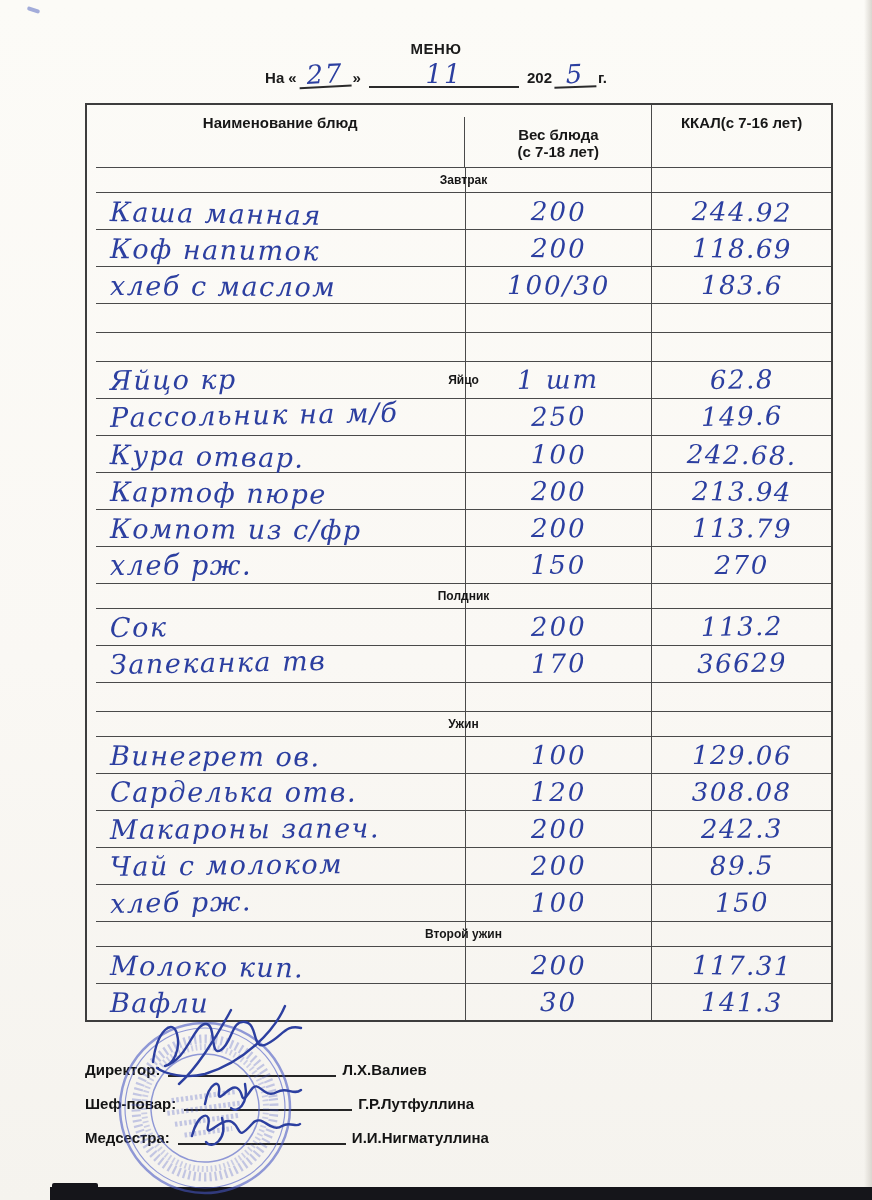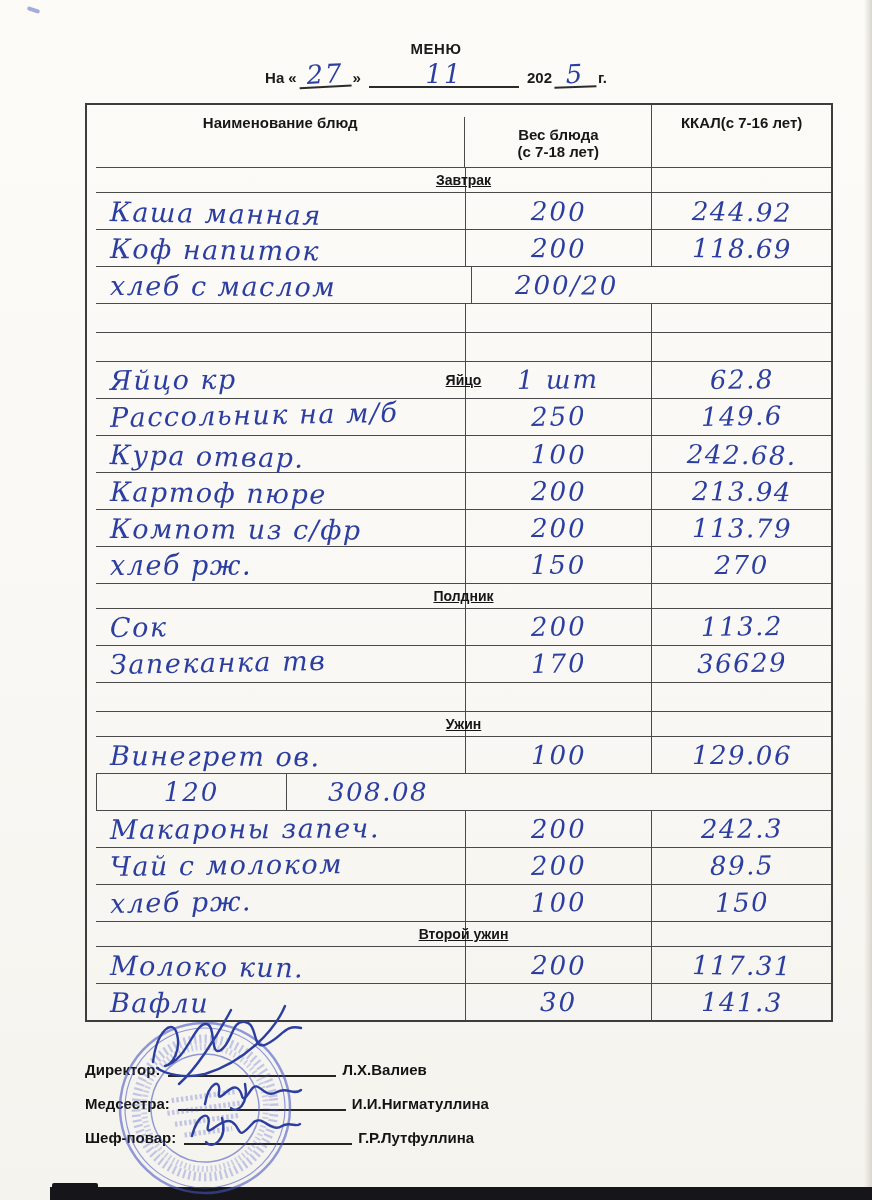--- a/index.html
+++ b/index.html
@@ -67,21 +67,21 @@
   .trow.header .cell.weight { flex-direction:column; padding-bottom:7px; align-items:center;margin-top:12px; }
   .trow.header .cell.kcal { justify-content:center; }
 
   .trow.section { height:25px; }
   .trow.item { height:37px; }
   .trow.empty { height:29px; }
   .trow.section_item { height:37px; }
 
   .section-label {
     position:absolute; inset:0; display:flex; align-items:center; justify-content:center;
-    font-weight:bold; font-size:14px; color:#161616; pointer-events:none; z-index:2;text-decoration:underline;
+    font-weight:bold; font-size:12px; color:#161616; pointer-events:none; z-index:2;
   }
 
   .hwline {
     display:inline-block; transform:rotate(var(--tilt,0deg)); transform-origin:left center;
     white-space:nowrap; z-index:3; position:relative;
   }
   .cell.name .hwline   { font-size:27px; letter-spacing:1.5px; }
   .cell.weight .hwline { font-size:26px; letter-spacing:2px; }
   .cell.kcal .hwline   { font-size:26px; letter-spacing:1.5px; }
 
@@ -162,21 +162,24 @@
         </div>
         <div class="cell kcal">
           <span class="hw hwline" style="--tilt: 0.7deg;">118.69</span>
         </div>
       </div>
       <div class="trow item">
         <div class="cell name">
           <span class="hw hwline" style="--tilt: 0.35deg;">хлеб с маслом</span>
         </div>
         <div class="cell weight">
-          <span class="hw hwline" style="--tilt: 0.35deg;">200/20</span>
+          <span class="hw hwline" style="--tilt: 0.35deg;">100/30</span>
+        </div>
+        <div class="cell kcal">
+          <span class="hw hwline" style="--tilt: 0.35deg;">183.6</span>
         </div>
       </div>
       <div class="trow empty">
         <div class="cell name"></div>
         <div class="cell weight"></div>
         <div class="cell kcal"></div>
       </div>
       <div class="trow empty">
         <div class="cell name"></div>
         <div class="cell weight"></div>
@@ -293,20 +296,23 @@
           <span class="hw hwline" style="--tilt: 0.35deg;">Винегрет ов.</span>
         </div>
         <div class="cell weight">
           <span class="hw hwline" style="--tilt: 0.35deg;">100</span>
         </div>
         <div class="cell kcal">
           <span class="hw hwline" style="--tilt: 0.35deg;">129.06</span>
         </div>
       </div>
       <div class="trow item">
+        <div class="cell name">
+          <span class="hw hwline" style="--tilt: 0deg;">Сарделька отв.</span>
+        </div>
         <div class="cell weight">
           <span class="hw hwline" style="--tilt: 0deg;">120</span>
         </div>
         <div class="cell kcal">
           <span class="hw hwline" style="--tilt: 0deg;">308.08</span>
         </div>
       </div>
       <div class="trow item">
         <div class="cell name">
           <span class="hw hwline" style="--tilt: -0.35deg;">Макароны запеч.</span>
@@ -395,25 +401,25 @@
     <path d="M44,18 C50,40 34,50 28,42"></path>
   </svg>
 
   <div class="footer">
     <div class="sigrow">
       <span class="role">Директор:</span>
       <span class="sigline"></span>
       <span class="pname">Л.Х.Валиев</span>
     </div>
     <div class="sigrow">
+      <span class="role">Шеф-повар:</span>
+      <span class="sigline"></span>
+      <span class="pname">Г.Р.Лутфуллина</span>
+    </div>
+    <div class="sigrow">
       <span class="role">Медсестра:</span>
       <span class="sigline"></span>
       <span class="pname">И.И.Нигматуллина</span>
     </div>
-    <div class="sigrow">
-      <span class="role">Шеф-повар:</span>
-      <span class="sigline"></span>
-      <span class="pname">Г.Р.Лутфуллина</span>
-    </div>
   </div>
 
   <div class="bottom-bar"></div>
 </div>
 
 </body></html>

